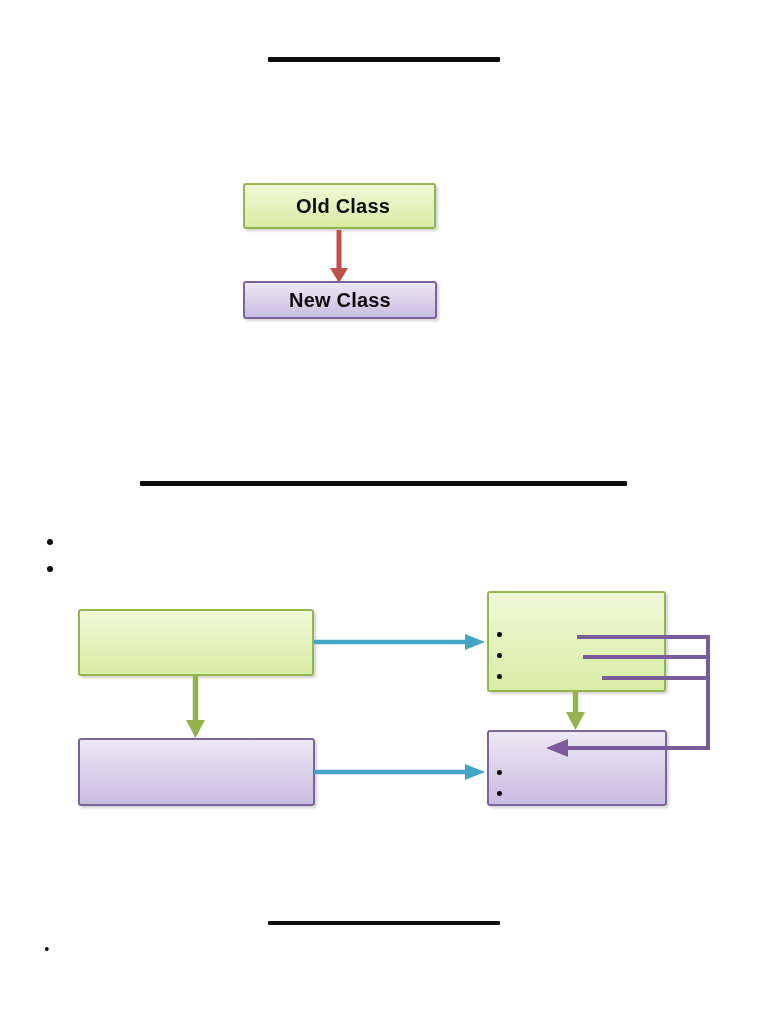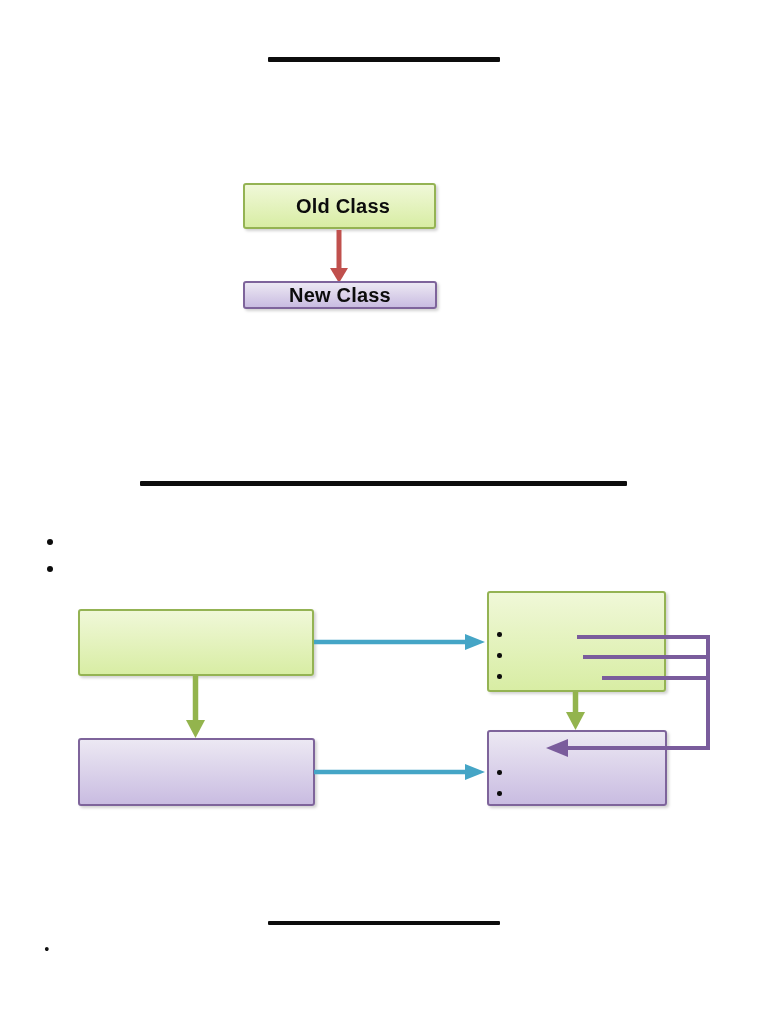--- a/index.html
+++ b/index.html
@@ -29,21 +29,21 @@
     border:2px solid var(--green-border);
     padding-left:7px;
   }
   .node.purple{
     background:linear-gradient(180deg,var(--purple-fill-top),var(--purple-fill-bottom));
     border:2px solid var(--purple-border);
   }
   .node-label{font-weight:700;font-size:20px;color:#0c0c0c;letter-spacing:.2px;}
 
   .old-class-box{left:243px;top:183px;width:193px;height:46px;}
-  .new-class-box{left:243px;top:281px;width:194px;height:28px;}
+  .new-class-box{left:243px;top:281px;width:194px;height:38px;}
 
   .left-green-box{left:78px;top:609px;width:236px;height:67px;}
   .left-purple-box{left:78px;top:738px;width:237px;height:68px;}
   .right-green-box{left:487px;top:591px;width:179px;height:101px;justify-content:flex-start;}
   .right-purple-box{left:487px;top:730px;width:180px;height:76px;justify-content:flex-start;}
 
   svg.arrow{position:absolute;overflow:visible;}
   .red-stem{stroke:var(--red-arrow);stroke-width:5;}
   .red-head{fill:var(--red-arrow);}
   .teal-stem{stroke:var(--teal-arrow);stroke-width:4.5;}

